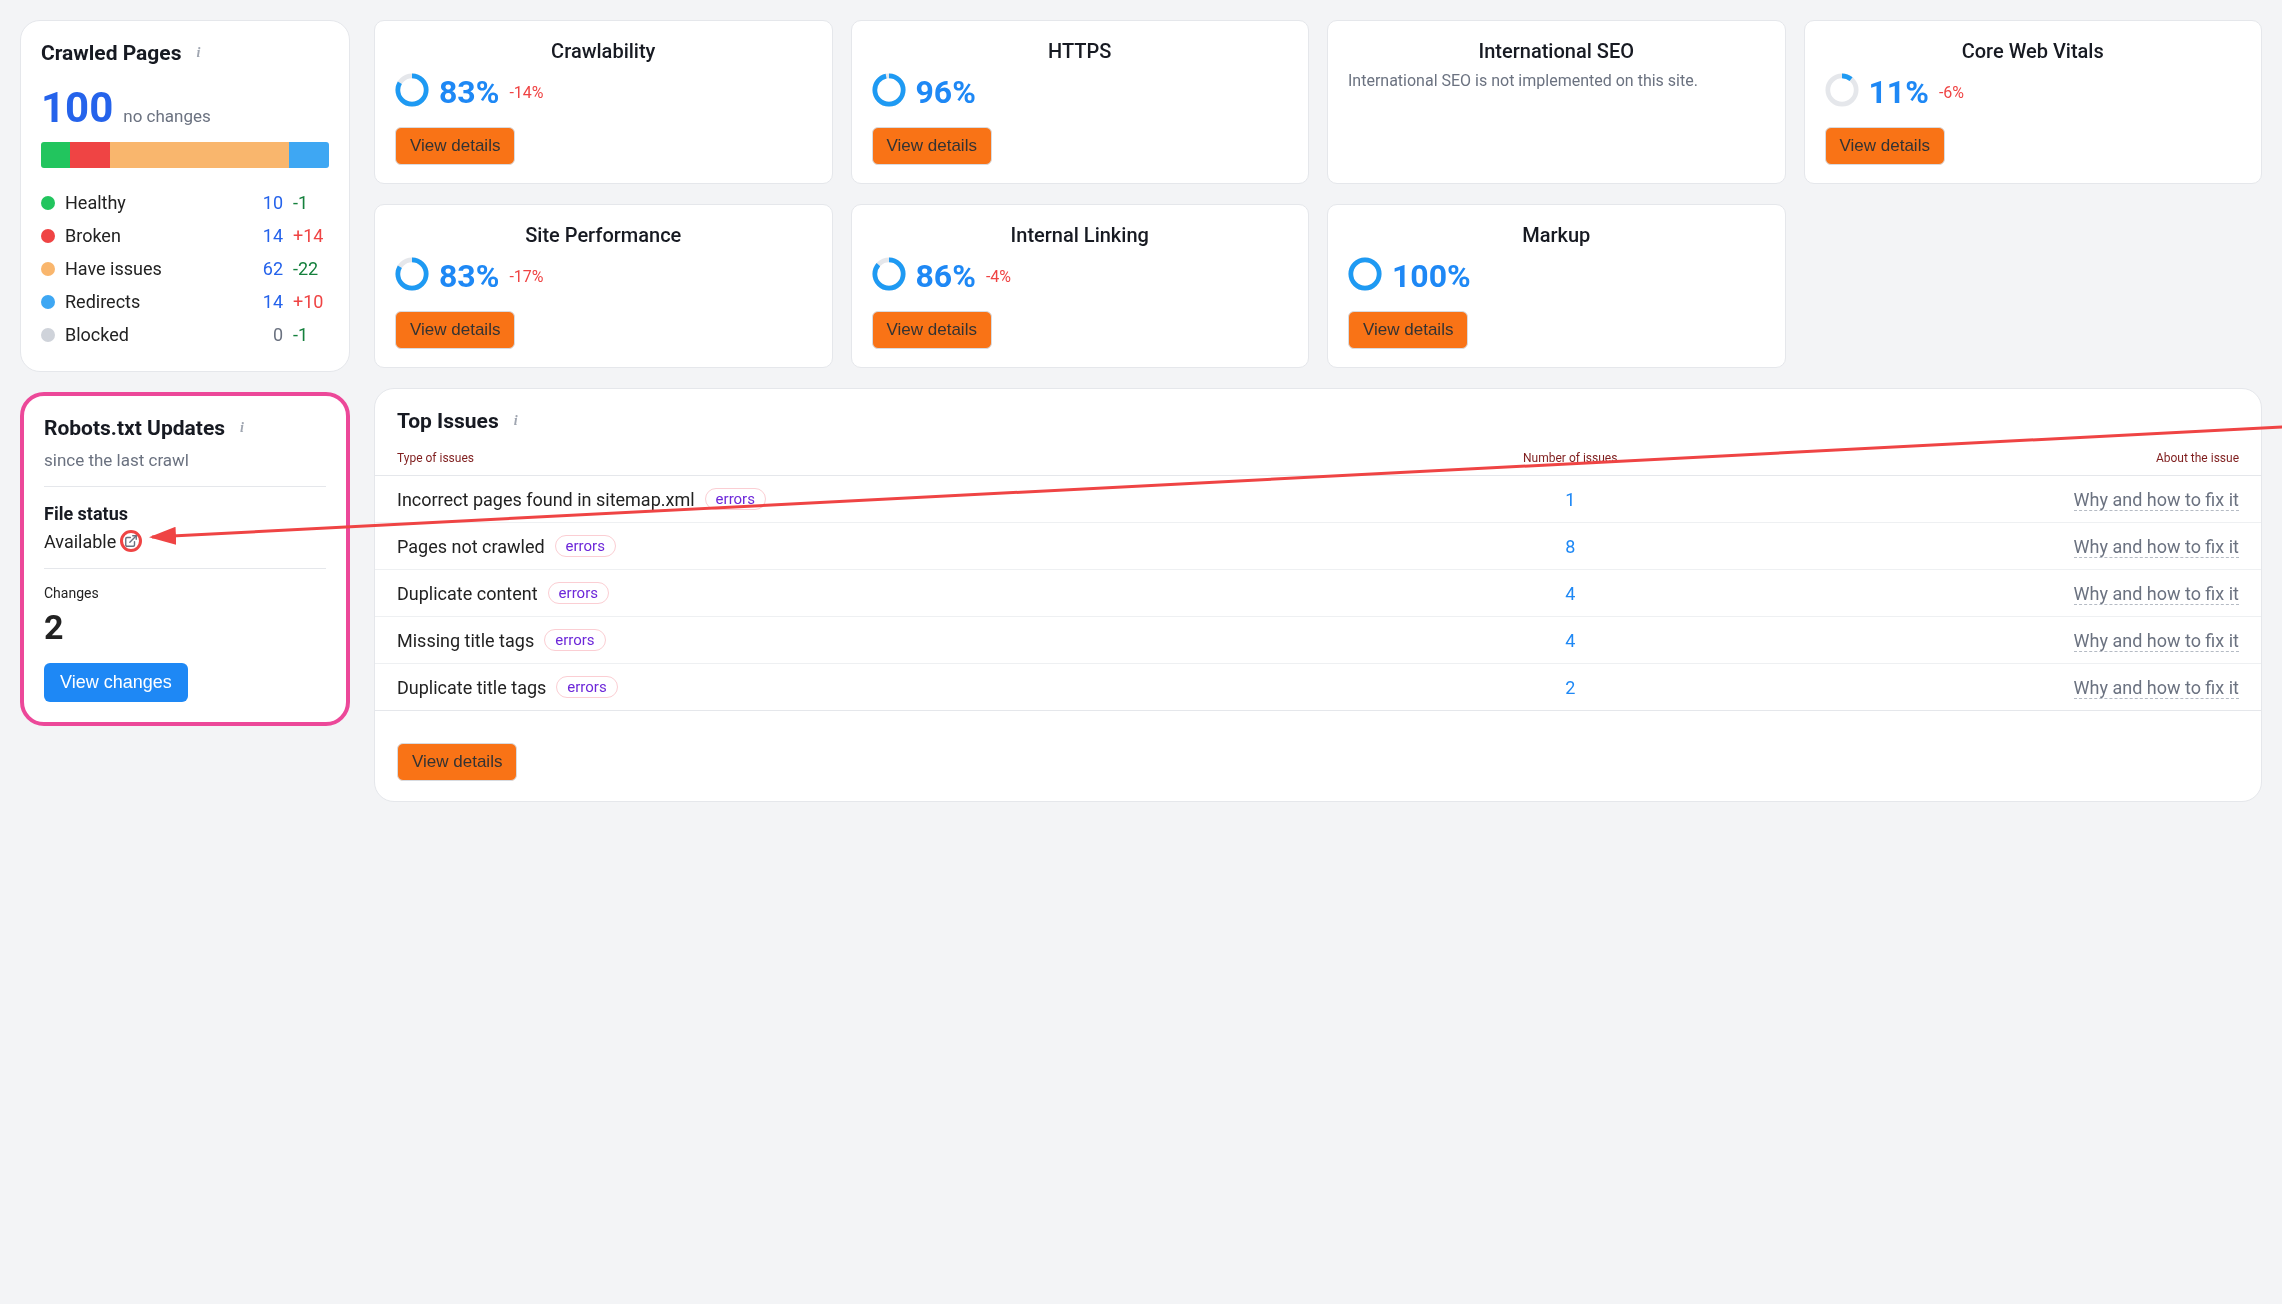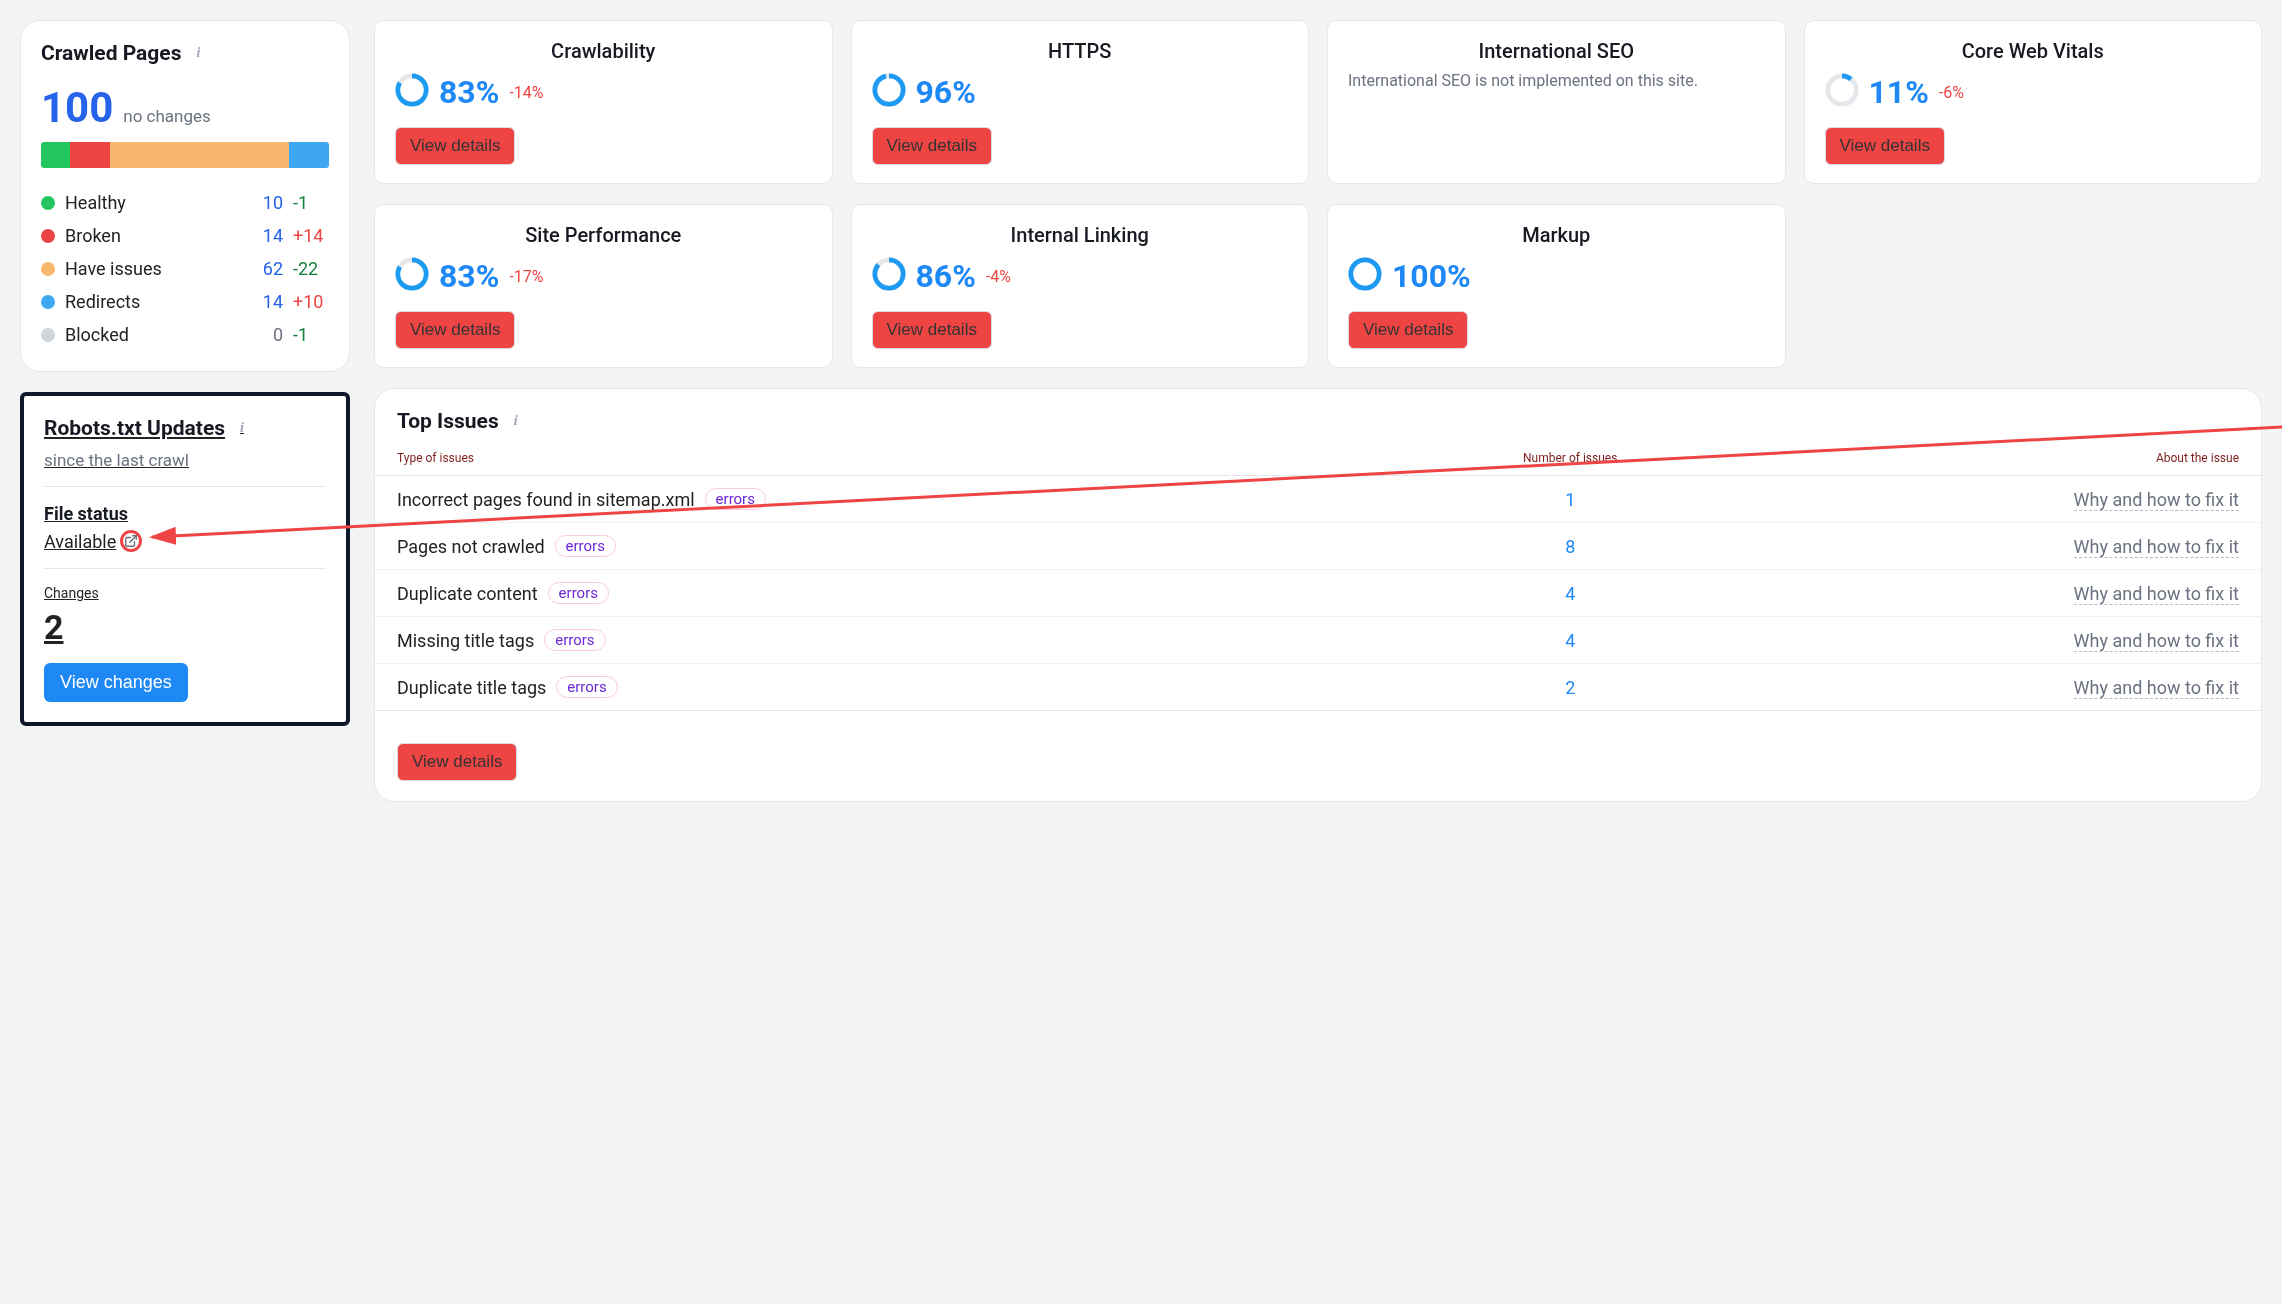--- a/index.html
+++ b/index.html
@@ -58,21 +58,21 @@
   .legend-left { display: flex; align-items: center; gap: 10px; }
   .dot { width: 14px; height: 14px; border-radius: 50%; flex: 0 0 14px; }
   .legend-right { display: flex; gap: 10px; min-width: 70px; justify-content: flex-end; }
   .val-count { color: #2563eb; width: 30px; text-align: right; }
   .val-count.zero { color: #6b7280; }
   .val-delta { width: 36px; text-align: left; }
   .delta-neg { color: #15803d; }
   .delta-pos { color: #ef4444; }
 
   
-  .robots-card { border: 4px solid #0f172a; border-radius: 6px; position: relative; text-decoration: underline; }
+  .robots-card { border: 4px solid #ec4899; border-radius: 24px; position: relative; }
   .section-divider { height:1px; background:#e5e7eb; margin: 16px 0; }
   .label-sm { font-weight:700; font-size:18px; color:#171a22; }
   .status-line { display:flex; align-items:center; gap:4px; font-size:18px; margin-top:6px; }
   .ext-icon {
     width:22px; height:22px; display:inline-flex; align-items:center; justify-content:center;
     border:3px solid #ef4444; border-radius:50%; color:#6b7280; cursor:pointer;
   }
   .ext-icon svg { width:14px; height:14px; }
   .changes-n { font-size:34px; font-weight:700; margin-top:6px; }
   .btn-primary {
@@ -83,21 +83,21 @@
   
   .metrics-grid { display:grid; grid-template-columns: repeat(4, 1fr); gap: 18px; }
   .metric-card { background:#fff; border:1px solid #e5e7eb; border-radius:10px; padding:18px 20px 18px; }
   .metric-title { font-size:20px; font-weight:500; color:#171a22;text-align:center; }
   .metric-row { display:flex; align-items:center; gap:10px; margin-top:10px; }
   .donut { width:34px; height:34px; flex:0 0 34px; }
   .metric-val { font-size:32px; font-weight:700; color:#1e88f5; }
   .metric-delta { font-size:16px; color:#ef4444; }
   .metric-desc { color:#6b7280; font-size:16px; margin-top:8px; line-height:1.3; }
   .btn-secondary {
-    margin-top:16px; background:#ef4444; border:1px solid #d8dbe0; color:#333;
+    margin-top:16px; background:#f97316; border:1px solid #d8dbe0; color:#333;
     padding:8px 14px; border-radius:6px; font-size:17px; cursor:pointer;
   }
 
   
   .issues-card { padding:0; }
   .issues-header { padding: 20px 22px 10px; }
   .issues-table { width:100%; border-collapse: collapse; }
   .issues-table th {
     text-align:left; font-weight:400; color:#7f1d1d; font-size:12px;
     padding: 8px 22px 10px; border-bottom:1px solid #e5e7eb;

